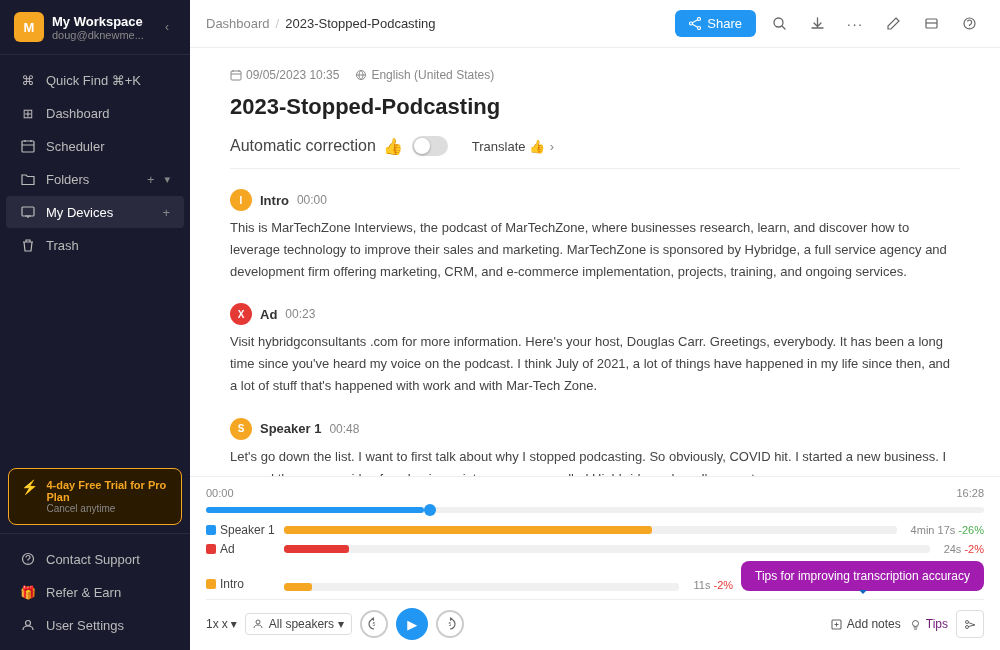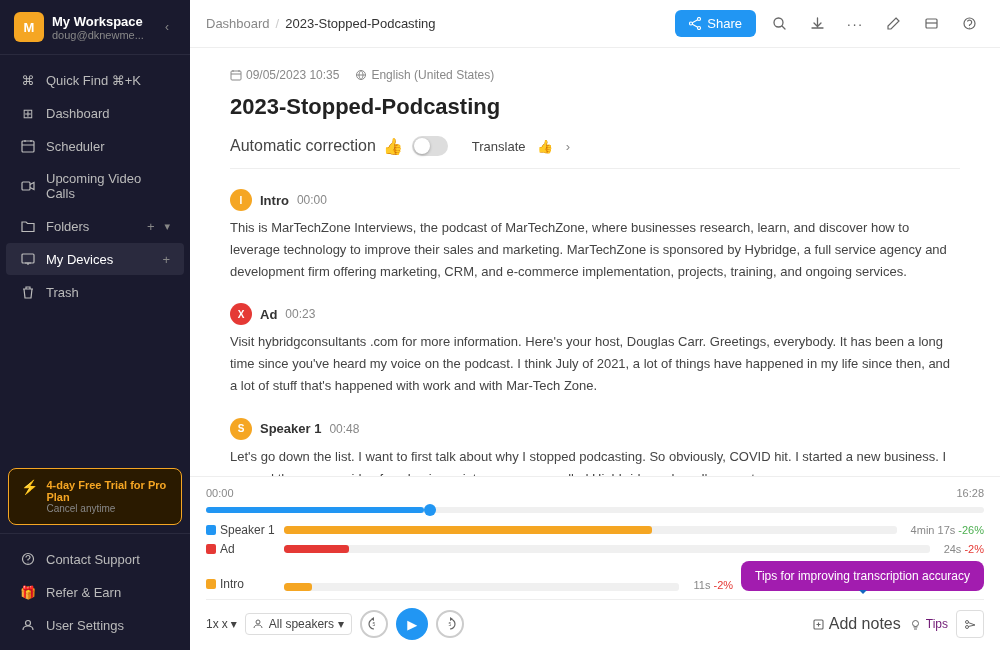--- a/index.html
+++ b/index.html
@@ -37,21 +37,21 @@
     
     .content-area { flex: 1; display: flex; flex-direction: column; overflow: hidden; }
     .transcript-area { flex: 1; overflow-y: auto; padding: 20px 40px; }
     .doc-meta { display: flex; align-items: center; gap: 16px; font-size: 12px; color: #888; margin-bottom: 12px; }
     .doc-meta-item { display: flex; align-items: center; gap: 4px; }
     .doc-title { font-size: 22px; font-weight: 700; color: #222; margin-bottom: 16px; }
     .toolbar-row { display: flex; align-items: center; gap: 24px; margin-bottom: 20px; padding-bottom: 12px; border-bottom: 1px solid #eee; }
     .auto-correct { display: flex; align-items: center; gap: 8px; font-size: 16px; color: #444; }
     .toggle { width: 36px; height: 20px; background: #ddd; border-radius: 10px; position: relative; cursor: pointer; }
     .toggle-thumb { width: 16px; height: 16px; background: #fff; border-radius: 50%; position: absolute; top: 2px; left: 2px; box-shadow: 0 1px 3px rgba(0,0,0,0.3); }
-    .translate-row { display: flex; align-items: center; gap: 12px; font-size: 13px; color: #444; cursor: pointer; }
+    .translate-row { display: flex; align-items: center; gap: 4px; font-size: 13px; color: #444; cursor: pointer; }
     .translate-arrow { color: #888; }
 
     
     .segment { margin-bottom: 20px; }
     .segment-header { display: flex; align-items: center; gap: 8px; margin-bottom: 6px; }
     .speaker-badge { width: 22px; height: 22px; border-radius: 50%; display: flex; align-items: center; justify-content: center; font-size: 10px; font-weight: bold; color: #fff; flex-shrink: 0; }
     .speaker-name { font-weight: 600; font-size: 13px; color: #333; }
     .speaker-time { font-size: 12px; color: #888; }
     .segment-text { font-size: 13px; color: #444; line-height: 1.7; }
 
@@ -66,21 +66,21 @@
     .timeline-stats { font-size: 11px; color: #888; margin-left: 6px; white-space: nowrap; }
     .timeline-stats .pct { font-size: 11px; }
     .timeline-stats .pct.green { color: #4caf50; }
     .timeline-stats .pct.red { color: #e53935; }
     .timeline-playback-row { display: flex; align-items: center; gap: 8px; margin-top: 8px; border-top: 1px solid #eee; padding-top: 8px; }
     .play-btn { width: 32px; height: 32px; background: #2196f3; border-radius: 50%; border: none; cursor: pointer; display: flex; align-items: center; justify-content: center; color: #fff; font-size: 13px; }
     .speed-selector { font-size: 12px; color: #444; cursor: pointer; display: flex; align-items: center; gap: 3px; }
     .speakers-selector { font-size: 12px; color: #444; cursor: pointer; display: flex; align-items: center; gap: 4px; border: 1px solid #ddd; border-radius: 4px; padding: 3px 7px; }
     .circle-btn { width: 28px; height: 28px; border: 2px solid #ccc; border-radius: 50%; display: flex; align-items: center; justify-content: center; font-size: 12px; color: #666; cursor: pointer; }
     .playback-right { margin-left: auto; display: flex; align-items: center; gap: 8px; }
-    .add-notes-btn { font-size: 16px; color: #444; cursor: pointer; display: flex; align-items: center; gap: 4px; }
+    .add-notes-btn { font-size: 12px; color: #444; cursor: pointer; display: flex; align-items: center; gap: 4px; }
     .tips-btn { font-size: 12px; color: #701a75; cursor: pointer; display: flex; align-items: center; gap: 4px; }
     .scissors-btn { width: 28px; height: 28px; border: 1px solid #ddd; border-radius: 4px; display: flex; align-items: center; justify-content: center; cursor: pointer; color: #666; }
 
     
     .tooltip-bubble { background: #a21caf; color: #fff; font-size: 12px; padding: 8px 14px; border-radius: 8px; position: relative; display: inline-block; }
     .tooltip-bubble::before { content: ''; position: absolute; bottom: -7px; left: 50%; transform: translateX(-50%); border: 4px solid transparent; border-top-color: #1565c0; }
     .tooltip-row { display: flex; align-items: flex-end; gap: 8px; margin-bottom: 2px; }
     .tooltip-wrap { position: relative; }
   </style>
 </head>
@@ -109,29 +109,20 @@
       <span class="sidebar-item-label">Dashboard</span>
     </div>
     <div class="sidebar-item">
       <span class="sidebar-item-icon">
         <svg width="14" height="14" viewBox="0 0 14 14" fill="none">
             <rect x="1" y="2" width="12" height="11" rx="1" stroke="#bbb" stroke-width="1.2"></rect>
             <path d="M4 1v2M10 1v2M1 6h12" stroke="#bbb" stroke-width="1.2"></path>
           </svg>
       </span>
       <span class="sidebar-item-label">Scheduler</span>
-    </div>
-    <div class="sidebar-item">
-      <span class="sidebar-item-icon">
-        <svg width="14" height="14" viewBox="0 0 14 14" fill="none">
-            <rect x="1" y="3" width="8" height="8" rx="1" stroke="#bbb" stroke-width="1.2"></rect>
-            <path d="M9 5.5l4-2v7l-4-2" stroke="#bbb" stroke-width="1.2"></path>
-          </svg>
-      </span>
-      <span class="sidebar-item-label">Upcoming Video Calls</span>
     </div>
     <div class="sidebar-item">
       <span class="sidebar-item-icon">
         <svg width="14" height="14" viewBox="0 0 14 14" fill="none">
             <path d="M1 3h4l1.5 1.5H13v8H1V3z" stroke="#bbb" stroke-width="1.2"></path>
           </svg>
       </span>
       <span class="sidebar-item-label">Folders</span>
       <span class="sidebar-item-add">+</span>
       <span style="color:#888;font-size:11px;">▾</span>

